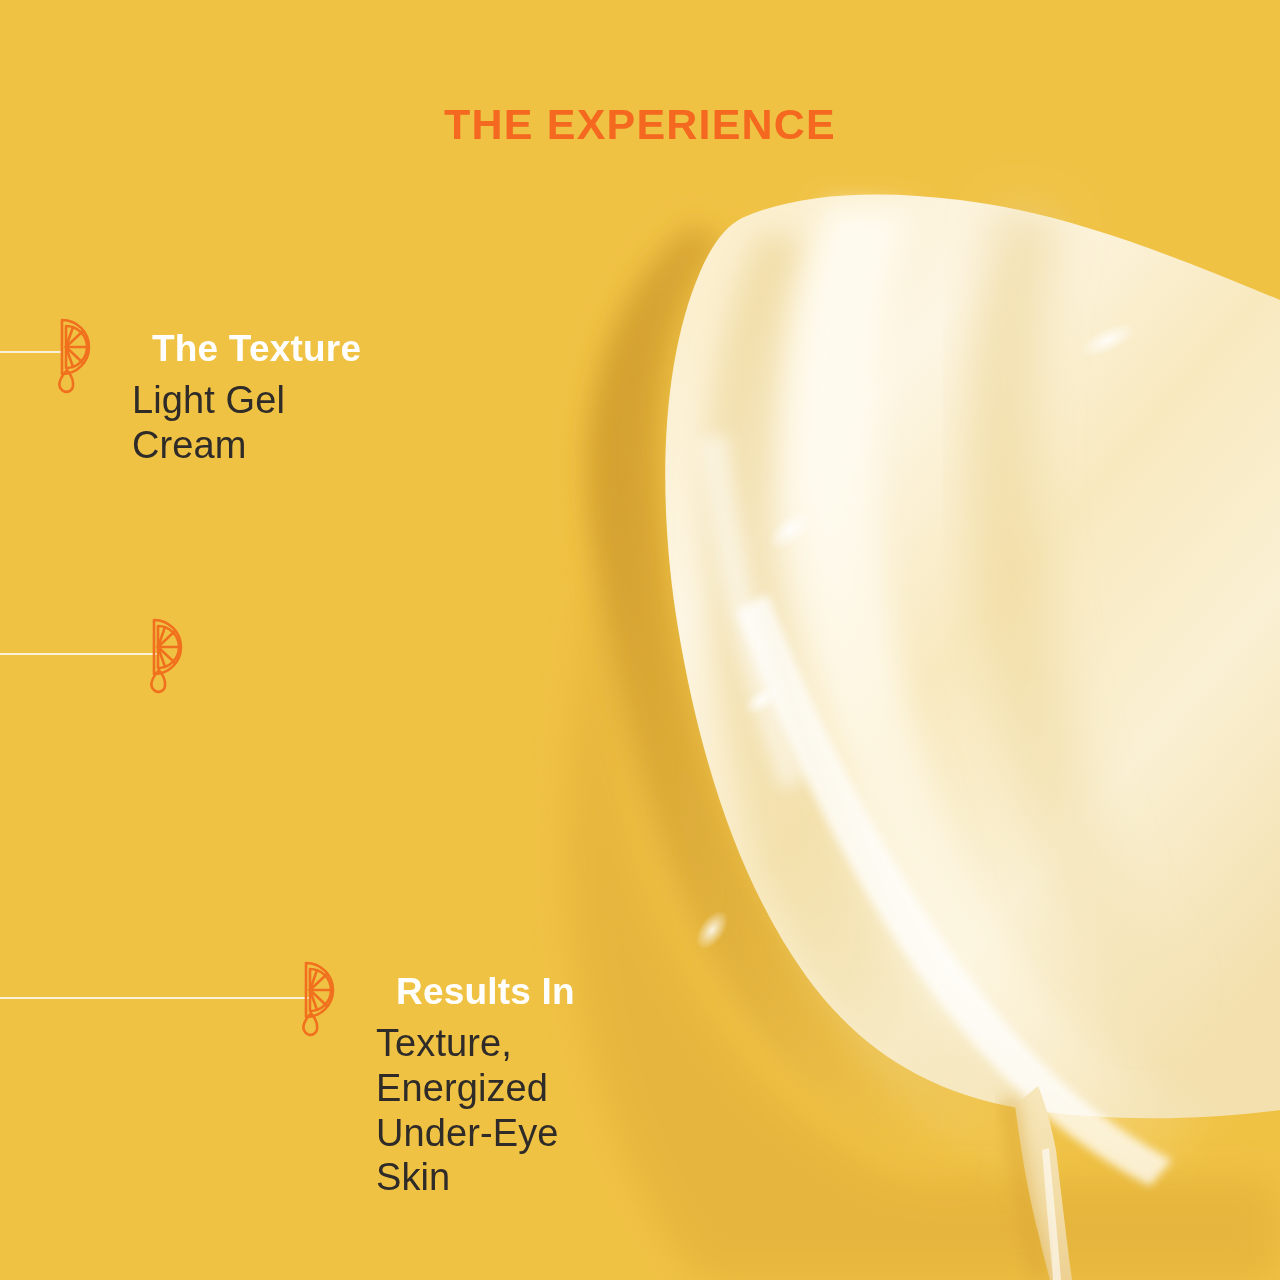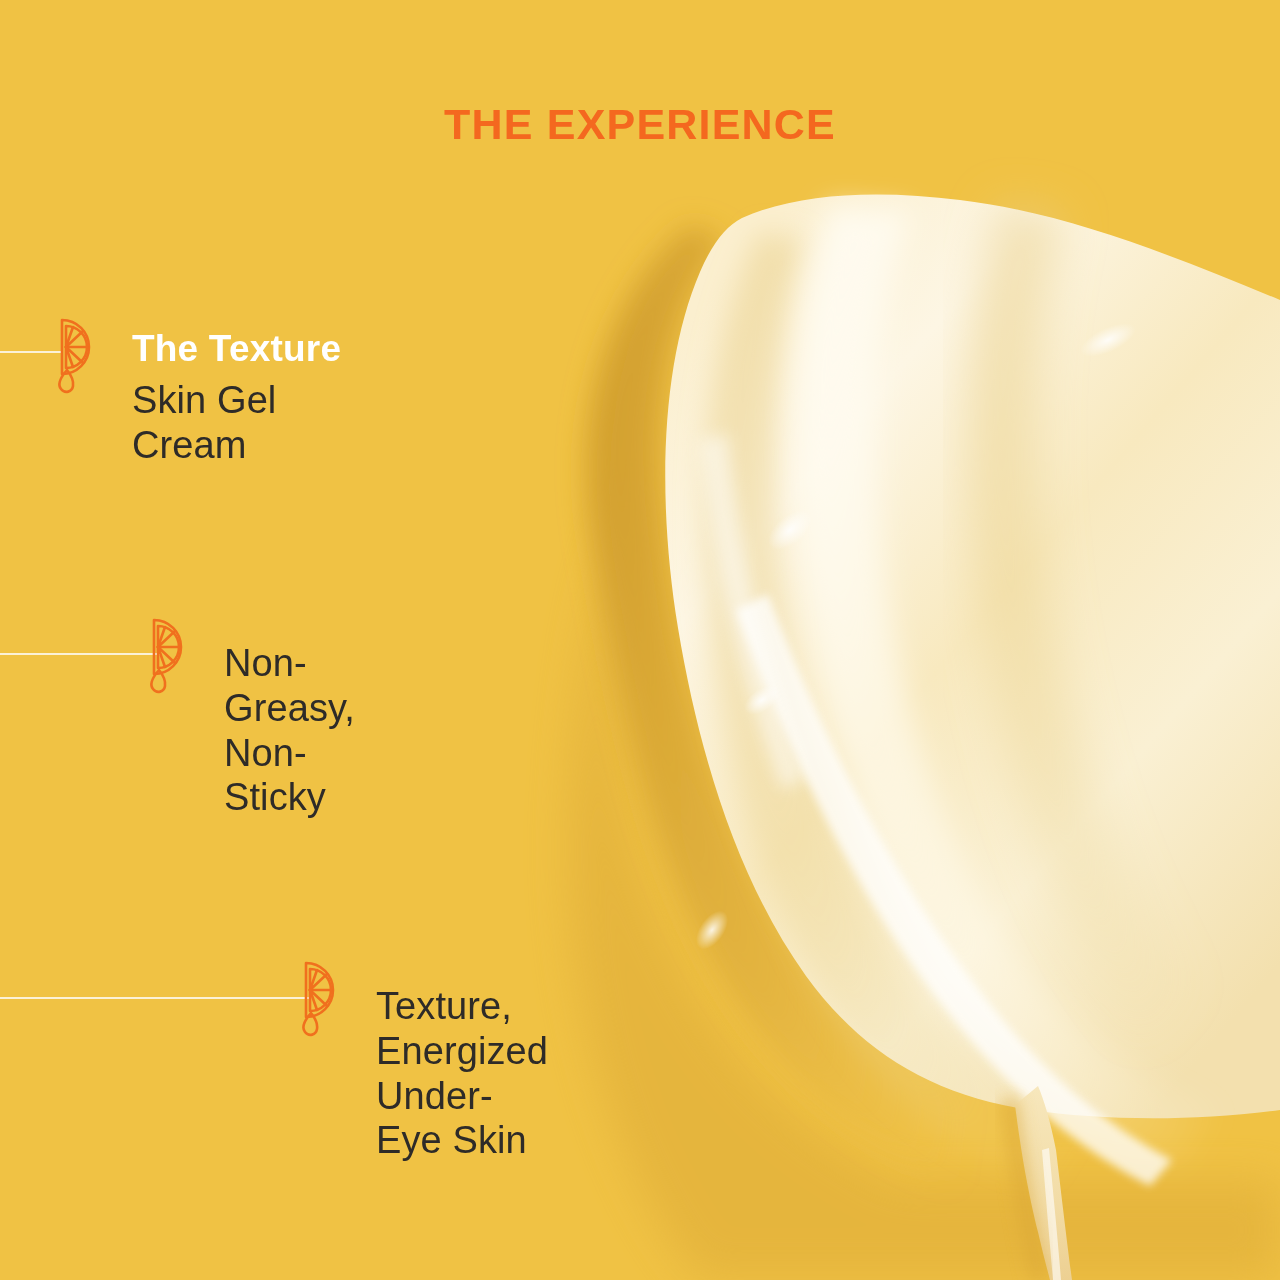--- a/index.html
+++ b/index.html
@@ -55,20 +55,21 @@
     left:0; top:0;
   }
   .feature-text { position:absolute; }
   .feature-title {
     color:#FFFFFF;
     font-size:37px;
     font-weight:bold;
     line-height:1.0;
     letter-spacing:.2px;
     white-space:nowrap;
+    margin-left:20px;
   }
   .feature-desc {
     color:#2E2B28;
     font-size:38px;
     font-weight:normal;
     line-height:1.18;
     letter-spacing:.1px;
     margin-top:11px;
     white-space:pre-line;
   }
@@ -205,55 +206,54 @@
         <line x1="18" y1="35" x2="39" y2="35"></line>
         <line x1="18" y1="35" x2="35" y2="19"></line>
         <line x1="18" y1="35" x2="25" y2="15"></line>
         <line x1="18" y1="35" x2="35" y2="51"></line>
         <line x1="18" y1="35" x2="25" y2="55"></line>
         <path d="M19 58 C 12 66 9 72 13 77 C 17 82 24 80 25 74 C 26 68 23 63 19 58 Z"></path>
       </g>
     </svg>
     <div class="feature-text">
       <div class="feature-title">The Texture</div>
-      <div class="feature-desc">Skin Gel Cream</div>
+      <div class="feature-desc">Light Gel Cream</div>
     </div>
   </div>
 
   <div class="feature" id="feature-2">
     <svg class="feature-icon" viewBox="0 0 72 86">
       <g fill="none" stroke="#F0701E" stroke-width="2.6" stroke-linecap="round" stroke-linejoin="round">
         <path d="M14 8 L14 62 A 27 27 0 0 0 14 8 Z"></path>
         <path d="M18 14 L18 56 A 21 21 0 0 0 18 14 Z"></path>
         <line x1="18" y1="35" x2="39" y2="35"></line>
         <line x1="18" y1="35" x2="35" y2="19"></line>
         <line x1="18" y1="35" x2="25" y2="15"></line>
         <line x1="18" y1="35" x2="35" y2="51"></line>
         <line x1="18" y1="35" x2="25" y2="55"></line>
         <path d="M19 58 C 12 66 9 72 13 77 C 17 82 24 80 25 74 C 26 68 23 63 19 58 Z"></path>
       </g>
     </svg>
     <div class="feature-text">
-      <div class="feature-desc">Non-Greasy,
-Non-Sticky</div>
     </div>
   </div>
 
   <div class="feature" id="feature-3">
     <svg class="feature-icon" viewBox="0 0 72 86">
       <g fill="none" stroke="#F0701E" stroke-width="2.6" stroke-linecap="round" stroke-linejoin="round">
         <path d="M14 8 L14 62 A 27 27 0 0 0 14 8 Z"></path>
         <path d="M18 14 L18 56 A 21 21 0 0 0 18 14 Z"></path>
         <line x1="18" y1="35" x2="39" y2="35"></line>
         <line x1="18" y1="35" x2="35" y2="19"></line>
         <line x1="18" y1="35" x2="25" y2="15"></line>
         <line x1="18" y1="35" x2="35" y2="51"></line>
         <line x1="18" y1="35" x2="25" y2="55"></line>
         <path d="M19 58 C 12 66 9 72 13 77 C 17 82 24 80 25 74 C 26 68 23 63 19 58 Z"></path>
       </g>
     </svg>
     <div class="feature-text">
+      <div class="feature-title">Results In</div>
       <div class="feature-desc">Texture, Energized
 Under-Eye Skin</div>
     </div>
   </div>
 
 </div>
 
 </body></html>

